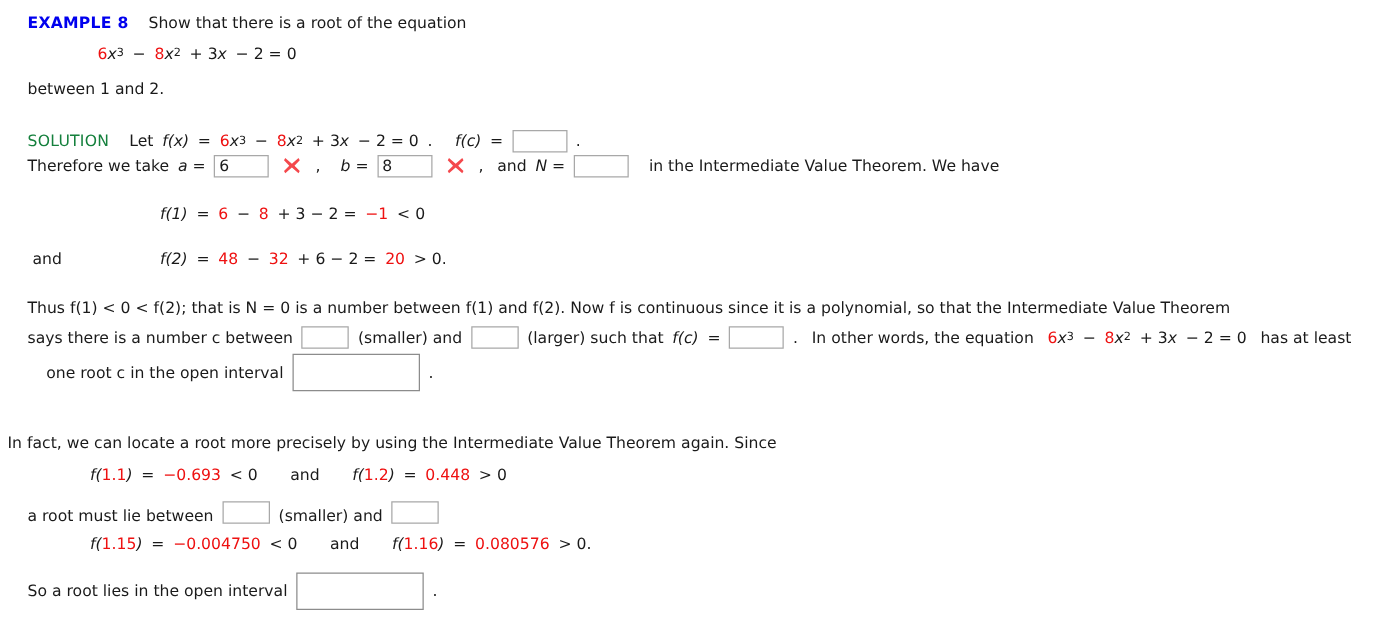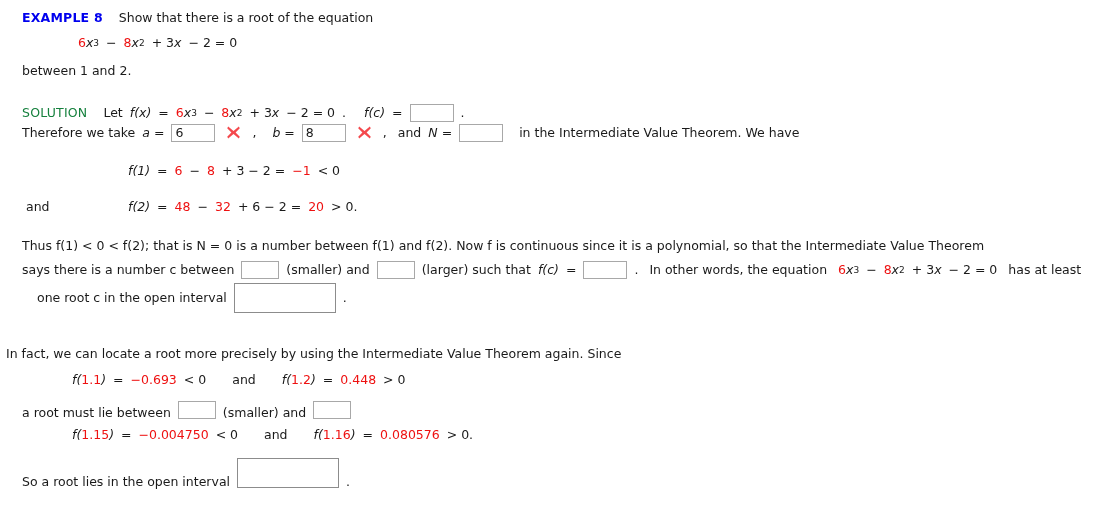--- a/index.html
+++ b/index.html
@@ -332,21 +332,21 @@
       <span class="red">1.16</span>
       <span class="ital">)</span>
     <span class="sp2"></span>
       <span>=</span>
       <span class="sp2"></span>
     <span class="red">0.080576</span>
     <span class="sp2"></span>
       <span>&gt; 0.</span>
   </div>
 
-  <div class="line" style="left:22px; top:458px;align-items:flex-end;">
+  <div class="line" style="left:22px; top:458px;">
     <span>So a root lies in the open interval</span>
     <span class="sp2"></span>
     <input class="ibox big" type="text" value="" style="">
     <span class="sp2"></span>
     <span>.</span>
   </div>
 
 </div>
 
 </body></html>

